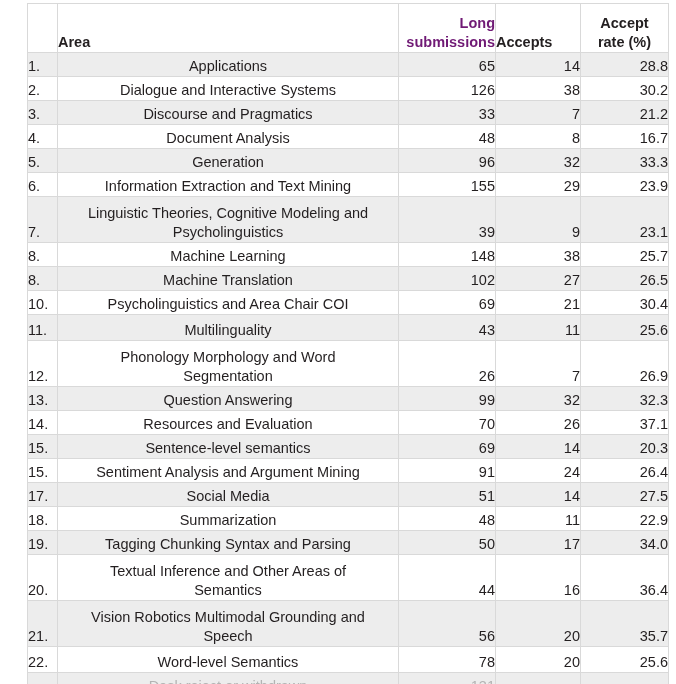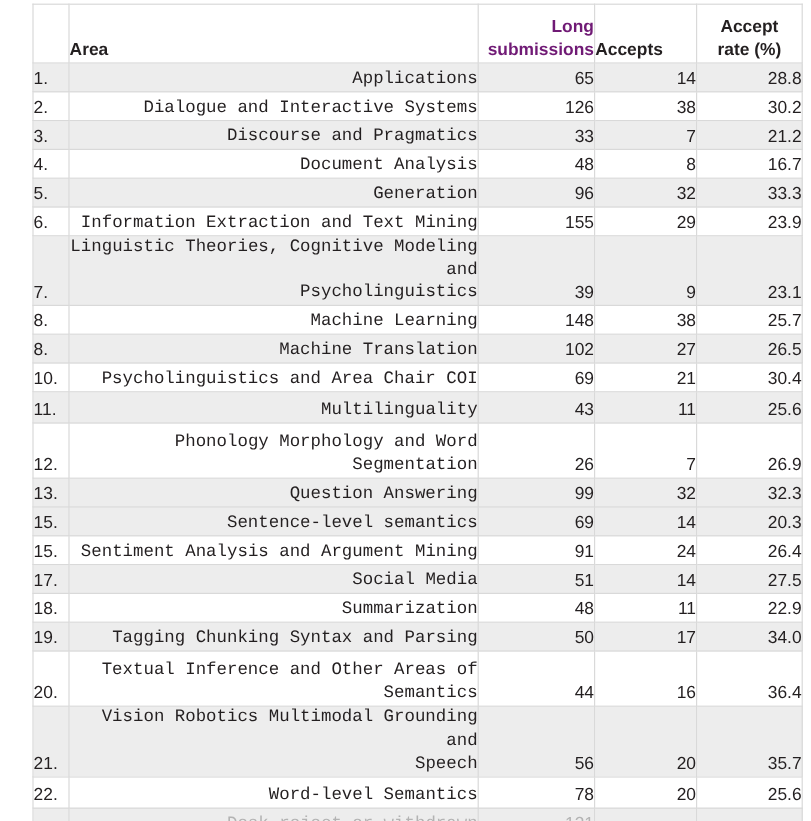--- a/index.html
+++ b/index.html
@@ -74,23 +74,22 @@
   
   tbody tr.shade td { background: #ededed; }
   tbody tr.plain td { background: #ffffff; }
 
   td.c-idx {
     text-align: left;
     padding: 0 0 2px 6px;
     font-size: 14.5px;
   }
   td.c-name {
-    text-align: right;
+    text-align: center;
     padding: 0 4px 2px 8px;
-    font-family: Liberation Mono, monospace;
   }
   td.c-val {
     text-align: right;
     padding: 0 9px 2px 3px;
     font-variant-numeric: tabular-nums;
   }
 
   tr.r1 td { height: 23px; }
   tr.r1b td { height: 25px; }
   tr.r2 td { height: 45px; }
@@ -243,20 +242,29 @@
         </tr>
         <tr class="shade r1">
           <td class="c-idx">13.</td>
           <td class="c-name">
             <span class="nm">Question Answering</span>
           </td>
           <td class="c-val">99</td>
           <td class="c-val">32</td>
           <td class="c-val">32.3</td>
         </tr>
+        <tr class="plain r1">
+          <td class="c-idx">14.</td>
+          <td class="c-name">
+            <span class="nm">Resources and Evaluation</span>
+          </td>
+          <td class="c-val">70</td>
+          <td class="c-val">26</td>
+          <td class="c-val">37.1</td>
+        </tr>
         <tr class="shade r1">
           <td class="c-idx">15.</td>
           <td class="c-name">
             <span class="nm">Sentence-level semantics</span>
           </td>
           <td class="c-val">69</td>
           <td class="c-val">14</td>
           <td class="c-val">20.3</td>
         </tr>
         <tr class="plain r1">

